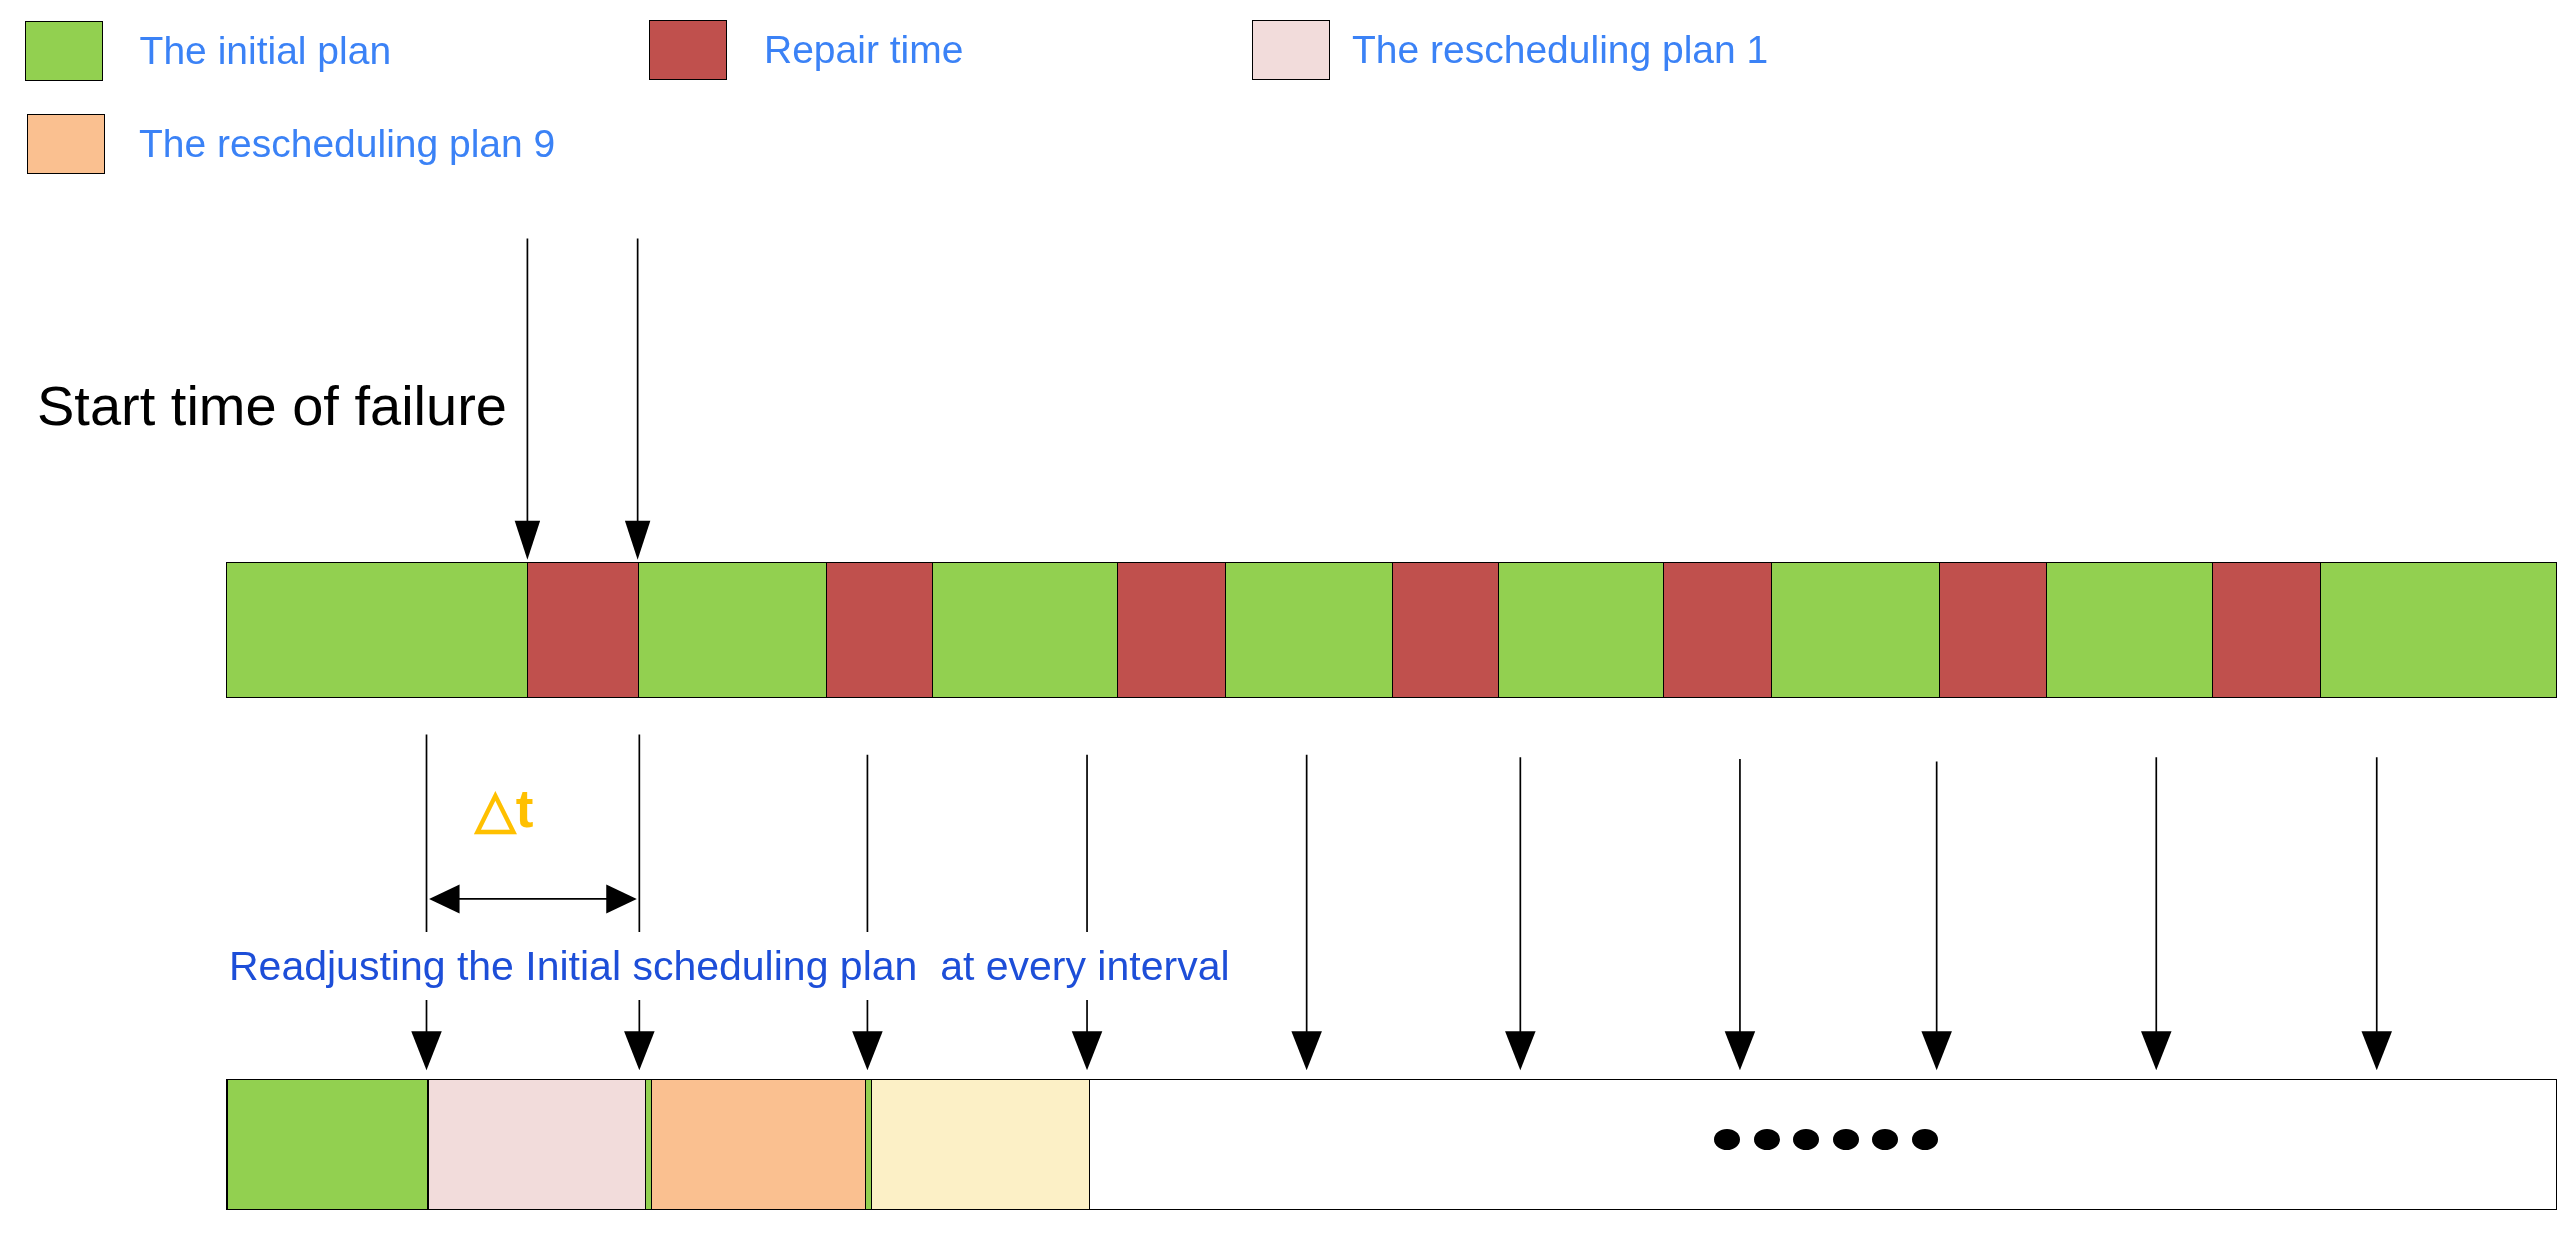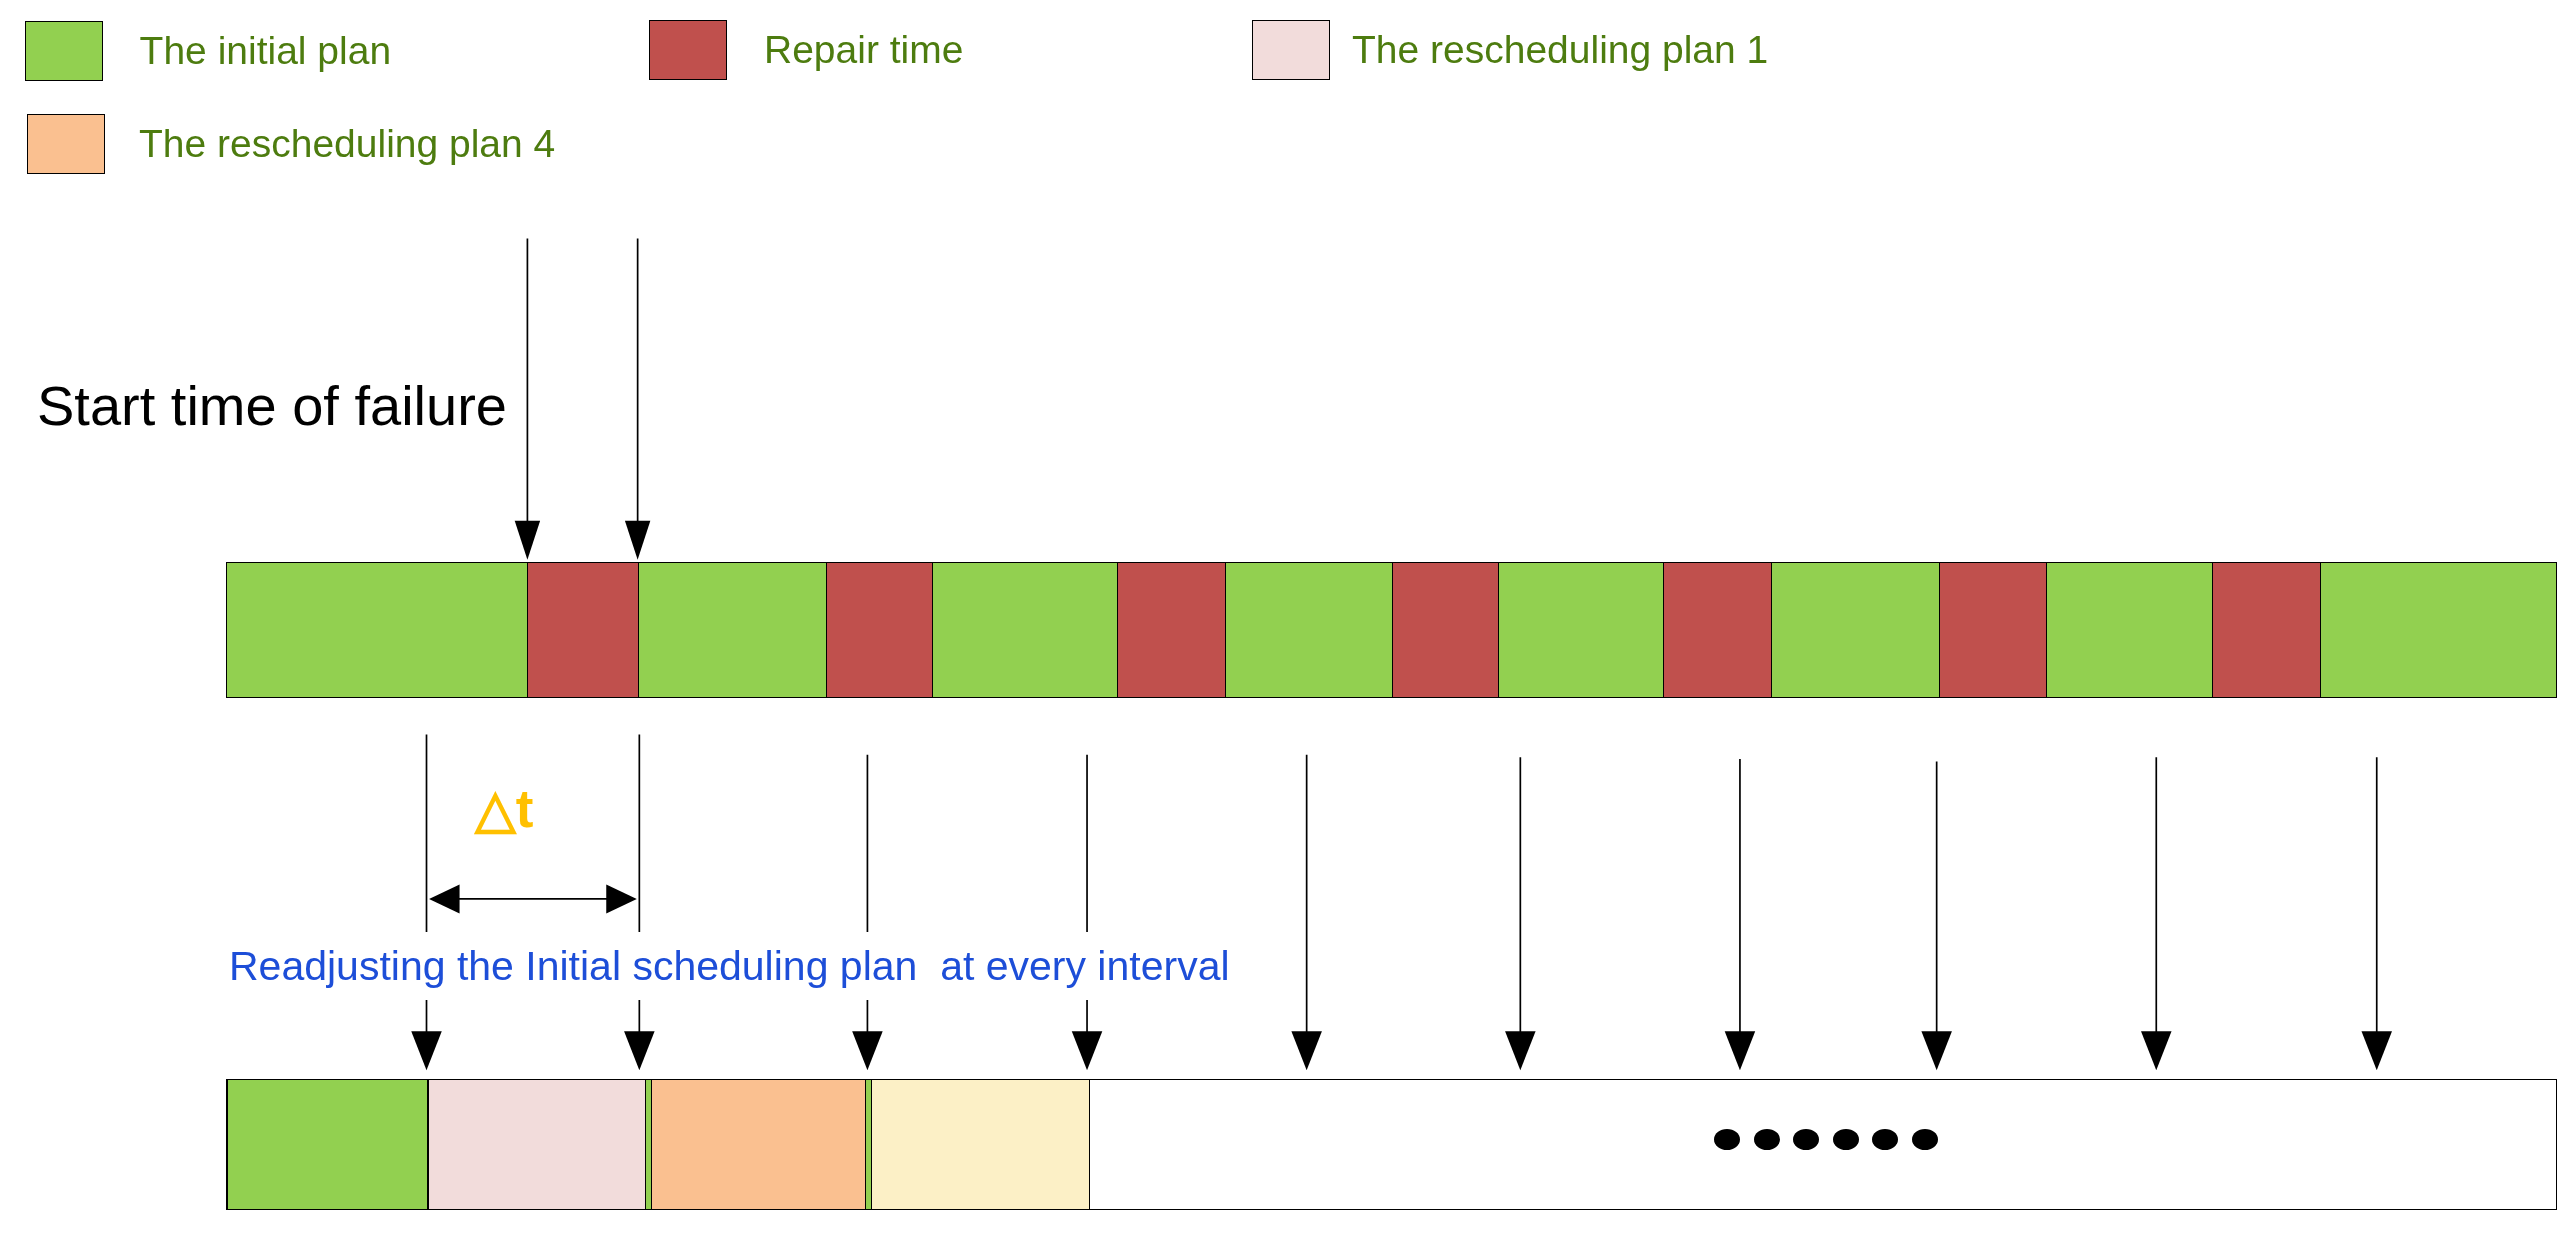--- a/index.html
+++ b/index.html
@@ -6,21 +6,21 @@
   #canvas{
     position:relative;
     width:2576px;height:1240px;
     background:#ffffff;
     font-family:"Liberation Sans", sans-serif;
     overflow:hidden;
   }
   
   .legend-item{position:absolute;display:flex;align-items:center;}
   .swatch{width:78px;height:60px;border:1.7px solid #000;box-sizing:border-box;flex:0 0 auto;}
-  .legend-label{font-size:39px;color:#4d7c0f;white-space:nowrap;}
+  .legend-label{font-size:39px;color:#3b82f6;white-space:nowrap;}
   
   .note{position:absolute;font-size:56px;color:#000;white-space:nowrap;z-index:3;}
   .readjust{
     position:absolute;left:217px;top:932px;
     font-size:41px;line-height:44px;color:#1d4ed8;
     background:#ffffff;padding:12px 12px;white-space:pre;z-index:3;
   }
   .delta-label{
     position:absolute;left:475px;top:778px;
     font-size:53px;font-weight:bold;z-index:3;white-space:nowrap;
@@ -77,21 +77,21 @@
   <div class="legend-item" style="left:649px;top:19.5px;">
     <span class="swatch" style="background: rgb(192, 80, 77);"></span>
     <span class="legend-label" style="margin-left:37px;">Repair time</span>
   </div>
   <div class="legend-item" style="left:1252px;top:19.5px;">
     <span class="swatch" style="background: rgb(242, 220, 219);"></span>
     <span class="legend-label" style="margin-left:22px;">The rescheduling plan 1</span>
   </div>
   <div class="legend-item" style="left:27px;top:114px;">
     <span class="swatch" style="background: rgb(250, 192, 144);"></span>
-    <span class="legend-label" style="margin-left:34px;">The rescheduling plan 4</span>
+    <span class="legend-label" style="margin-left:34px;">The rescheduling plan 9</span>
   </div>
 
   <div class="note" style="left:37px;top:373px;">Start time of failure</div>
 
   <div class="bar" style="left: 226px; top: 562px; width: 2331px; height: 136px; background: rgb(146, 208, 80);">
       <div class="seg bordered" style="left: 300px; width: 112px; background: rgb(192, 80, 77);"></div>
       <div class="seg bordered" style="left: 599px; width: 107px; background: rgb(192, 80, 77);"></div>
       <div class="seg bordered" style="left: 890px; width: 109px; background: rgb(192, 80, 77);"></div>
       <div class="seg bordered" style="left: 1165px; width: 107px; background: rgb(192, 80, 77);"></div>
       <div class="seg bordered" style="left: 1436px; width: 109px; background: rgb(192, 80, 77);"></div>

